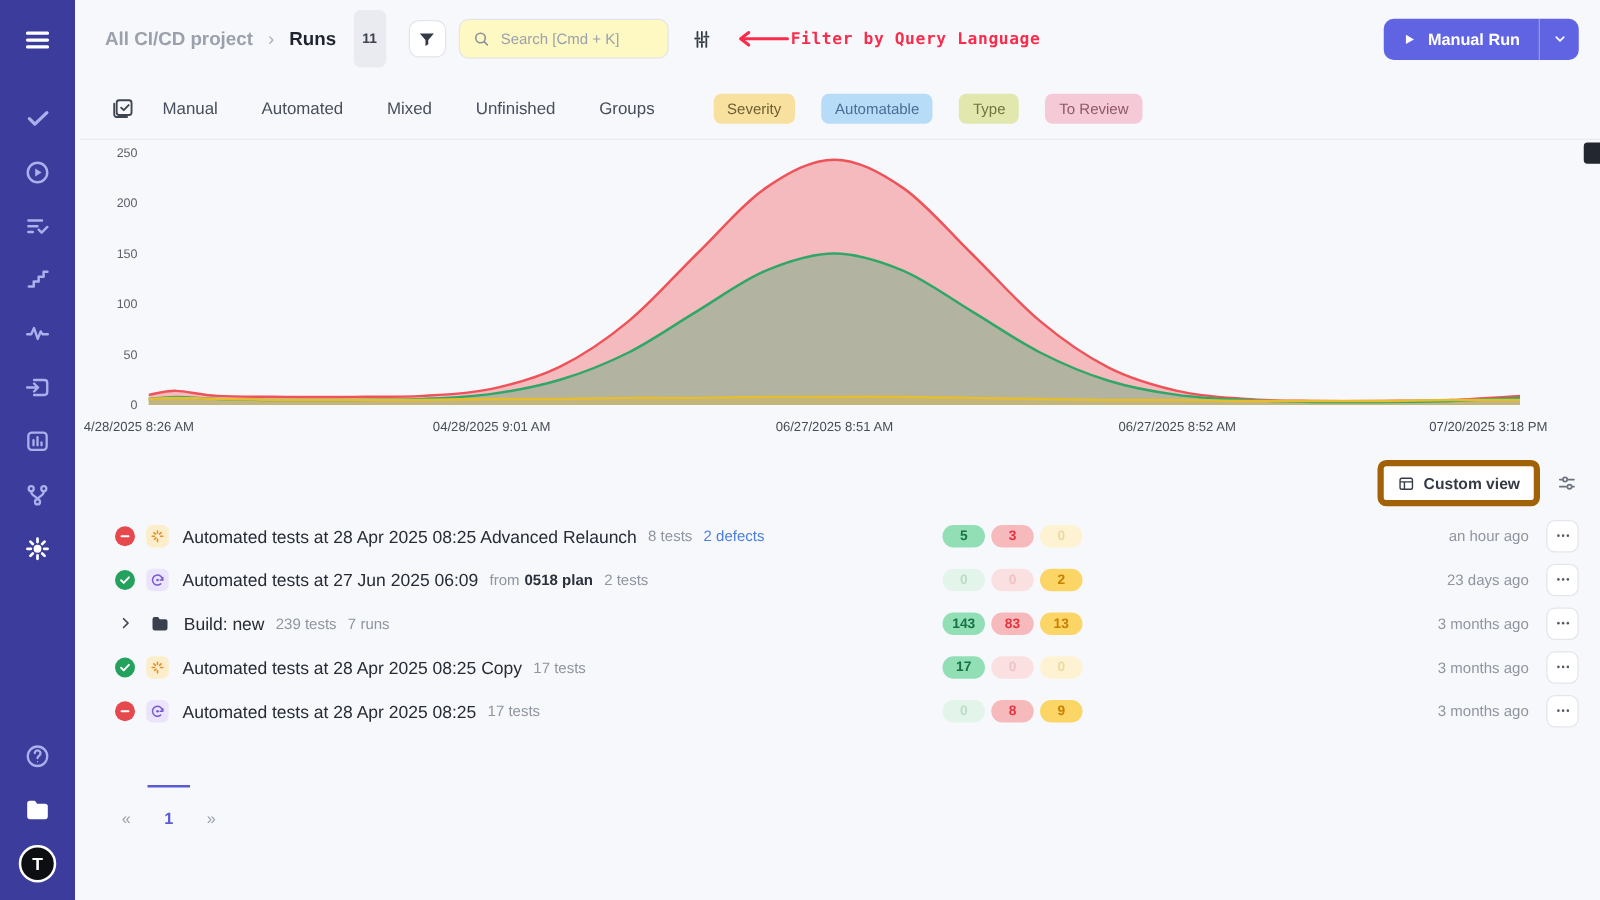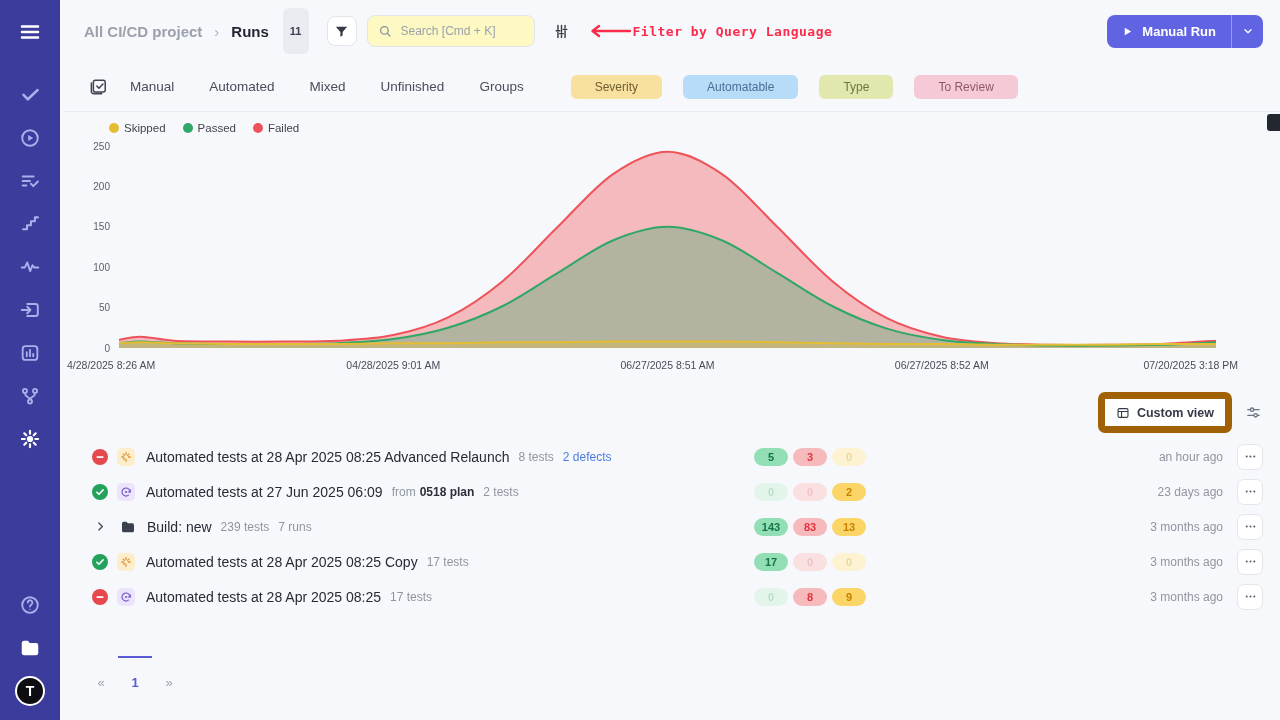--- a/index.html
+++ b/index.html
@@ -36,30 +36,30 @@
   .btn-primary{display:flex;height:33px;border-radius:8px;overflow:hidden;background:#6164e2;color:#fff;cursor:pointer}
   .bp-main{display:flex;align-items:center;gap:9px;padding:0 15px;font-size:13px;font-weight:bold}
   .bp-caret{width:31px;border-left:1px solid rgba(255,255,255,.35);display:flex;align-items:center;justify-content:center}
   .btn-ghost{height:32px;display:flex;align-items:center;gap:7px;padding:0 13px;border:1px solid #e4e5f2;border-radius:8px;color:#b5b7dc;font-size:13px;font-weight:bold;background:transparent;margin-left:10px;cursor:pointer;box-sizing:border-box}
 
   .tabsbar{height:49px;display:flex;align-items:center;padding:0 20px 0 25px;border-bottom:1px solid #e8eaef}
   .tab-views{margin-right:22px;color:#3f4552;display:flex;cursor:pointer}
   .tabs{display:flex;align-items:center}
   .tab{font-size:13.5px;color:#474e5c;margin-right:35px;cursor:pointer}
   .chips{display:flex;align-items:center;gap:21px;margin-left:12px}
-  .chip{font-size:12px;padding:5px 24px;border-radius:6px;cursor:pointer}
+  .chip{font-size:12px;padding:5px 11px;border-radius:6px;cursor:pointer}
 
   .chart-section{position:relative}
   .legend{display:flex;gap:17px;margin:10px 0 2px 45px;align-items:center}
   .legend-item{display:flex;align-items:center;gap:5px;font-size:11.5px;color:#41454d;cursor:pointer}
   .legend-dot{width:10px;height:10px;border-radius:50%}
   svg.chart{display:block}
 
   .custom-row{display:flex;justify-content:flex-end;align-items:center;gap:13px;padding:14px 18px 0 0}
-  .custom-btn{height:27px;display:flex;align-items:center;gap:7px;padding:0 11px;background:#fff;border:7px solid #a16207;border-radius:7px;font-size:12.5px;font-weight:bold;color:#343a46;cursor:pointer}
+  .custom-btn{height:27px;display:flex;align-items:center;gap:7px;padding:0 11px;background:#fff;border:5px solid #a16207;border-radius:7px;font-size:12.5px;font-weight:bold;color:#343a46;cursor:pointer}
   .tune-btn{display:flex;align-items:center;cursor:pointer}
 
   .runs-table{margin-top:6px}
   .rrow{height:35px;display:flex;align-items:center;padding:0 17px 0 28px;cursor:pointer}
   .row-left{flex:0 0 662px;display:flex;align-items:center;min-width:0}
   .st{width:16px;height:16px;border-radius:50%;display:flex;align-items:center;justify-content:center;flex:0 0 auto}
   .st-failed{background:#e5484d}
   .st-passed{background:#23a15d}
   .tile{width:18px;height:18px;border-radius:5px;display:flex;align-items:center;justify-content:center;margin-left:9px;flex:0 0 auto}
   .tile-spark{background:#fdeecb}
@@ -278,34 +278,20 @@
         </span>
       <span class="chips">
           <span class="chip" style="background:#f8e09e;color:#6f6033">Severity</span>
           <span class="chip" style="background:#b7dcf8;color:#4a6e96">Automatable</span>
           <span class="chip" style="background:#e2e7ad;color:#6f7540">Type</span>
           <span class="chip" style="background:#f5c9d6;color:#8f5868">To Review</span>
         </span>
     </div>
 
     <div class="chart-section">
-      <div class="legend">
-          <span class="legend-item">
-            <span class="legend-dot" style="background:#e5bd33"></span>
-            <span>Skipped</span>
-          </span>
-          <span class="legend-item">
-            <span class="legend-dot" style="background:#2fa767"></span>
-            <span>Passed</span>
-          </span>
-          <span class="legend-item">
-            <span class="legend-dot" style="background:#ee5359"></span>
-            <span>Failed</span>
-          </span>
-        </div>
       <svg class="chart" width="1180" height="242" viewBox="0 0 1180 242">
           <text x="46" y="215.5" text-anchor="end" font-size="10" fill="#5b606b">0</text>
           <text x="46" y="175.1" text-anchor="end" font-size="10" fill="#5b606b">50</text>
           <text x="46" y="134.7" text-anchor="end" font-size="10" fill="#5b606b">100</text>
           <text x="46" y="94.3" text-anchor="end" font-size="10" fill="#5b606b">150</text>
           <text x="46" y="53.9" text-anchor="end" font-size="10" fill="#5b606b">200</text>
           <text x="46" y="13.5" text-anchor="end" font-size="10" fill="#5b606b">250</text>
           <text x="3" y="233" text-anchor="start" font-size="10.5" fill="#474d58">4/28/2025 8:26 AM</text>
           <text x="329.3" y="233" text-anchor="middle" font-size="10.5" fill="#474d58">04/28/2025 9:01 AM</text>
           <text x="603.5" y="233" text-anchor="middle" font-size="10.5" fill="#474d58">06/27/2025 8:51 AM</text>

